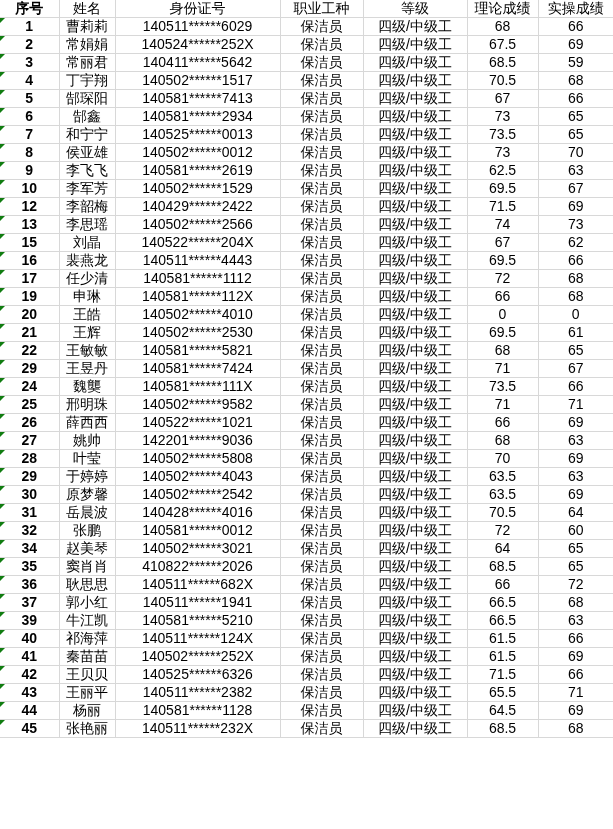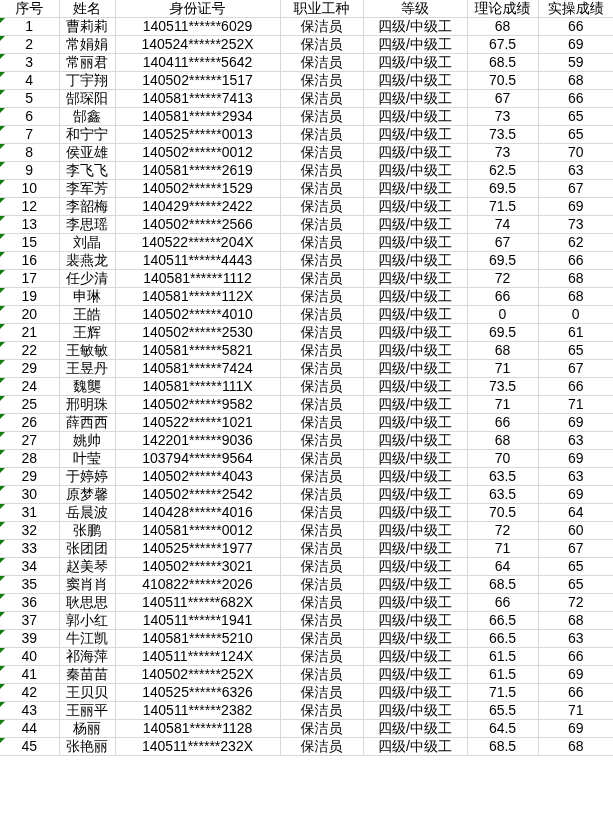--- a/index.html
+++ b/index.html
@@ -28,21 +28,21 @@
     text-align:center;
     vertical-align:middle;
     font-size:14px;
     line-height:17px;
     font-weight:normal;
     white-space:nowrap;
     overflow:hidden;
     position:relative;
   }
   
-  table.sheet tr th:first-child, table.sheet tr td:first-child{border-left:none;}
+  table.sheet tr th:first-child, table.sheet tr td:first-child{border-left:none;font-weight:bold;}
   table.sheet tr th:last-child, table.sheet tr td:last-child{border-right:none;margin-left:36px;}
   table.sheet thead th{border-top:none;}
   .tri{
     position:absolute;left:0;top:0;width:0;height:0;
     border-top:5px solid var(--indicator);
     border-right:5px solid transparent;
   }
   .idcell{letter-spacing:0px;}
 </style>
 </head>
@@ -282,21 +282,21 @@
     <td>姚帅</td>
     <td class="idcell">142201******9036</td>
     <td>保洁员</td>
     <td>四级/中级工</td>
     <td>68</td>
     <td>63</td>
   </tr>
       <tr>
     <td><span class="tri"></span><span class="val">28</span></td>
     <td>叶莹</td>
-    <td class="idcell">103794******9564</td>
+    <td class="idcell">140502******5808</td>
     <td>保洁员</td>
     <td>四级/中级工</td>
     <td>70</td>
     <td>69</td>
   </tr>
       <tr>
     <td><span class="tri"></span><span class="val">29</span></td>
     <td>于婷婷</td>
     <td class="idcell">140502******4043</td>
     <td>保洁员</td>
@@ -323,29 +323,20 @@
     <td>64</td>
   </tr>
       <tr>
     <td><span class="tri"></span><span class="val">32</span></td>
     <td>张鹏</td>
     <td class="idcell">140581******0012</td>
     <td>保洁员</td>
     <td>四级/中级工</td>
     <td>72</td>
     <td>60</td>
-  </tr>
-      <tr>
-    <td><span class="tri"></span><span class="val">33</span></td>
-    <td>张团团</td>
-    <td class="idcell">140525******1977</td>
-    <td>保洁员</td>
-    <td>四级/中级工</td>
-    <td>71</td>
-    <td>67</td>
   </tr>
       <tr>
     <td><span class="tri"></span><span class="val">34</span></td>
     <td>赵美琴</td>
     <td class="idcell">140502******3021</td>
     <td>保洁员</td>
     <td>四级/中级工</td>
     <td>64</td>
     <td>65</td>
   </tr>

